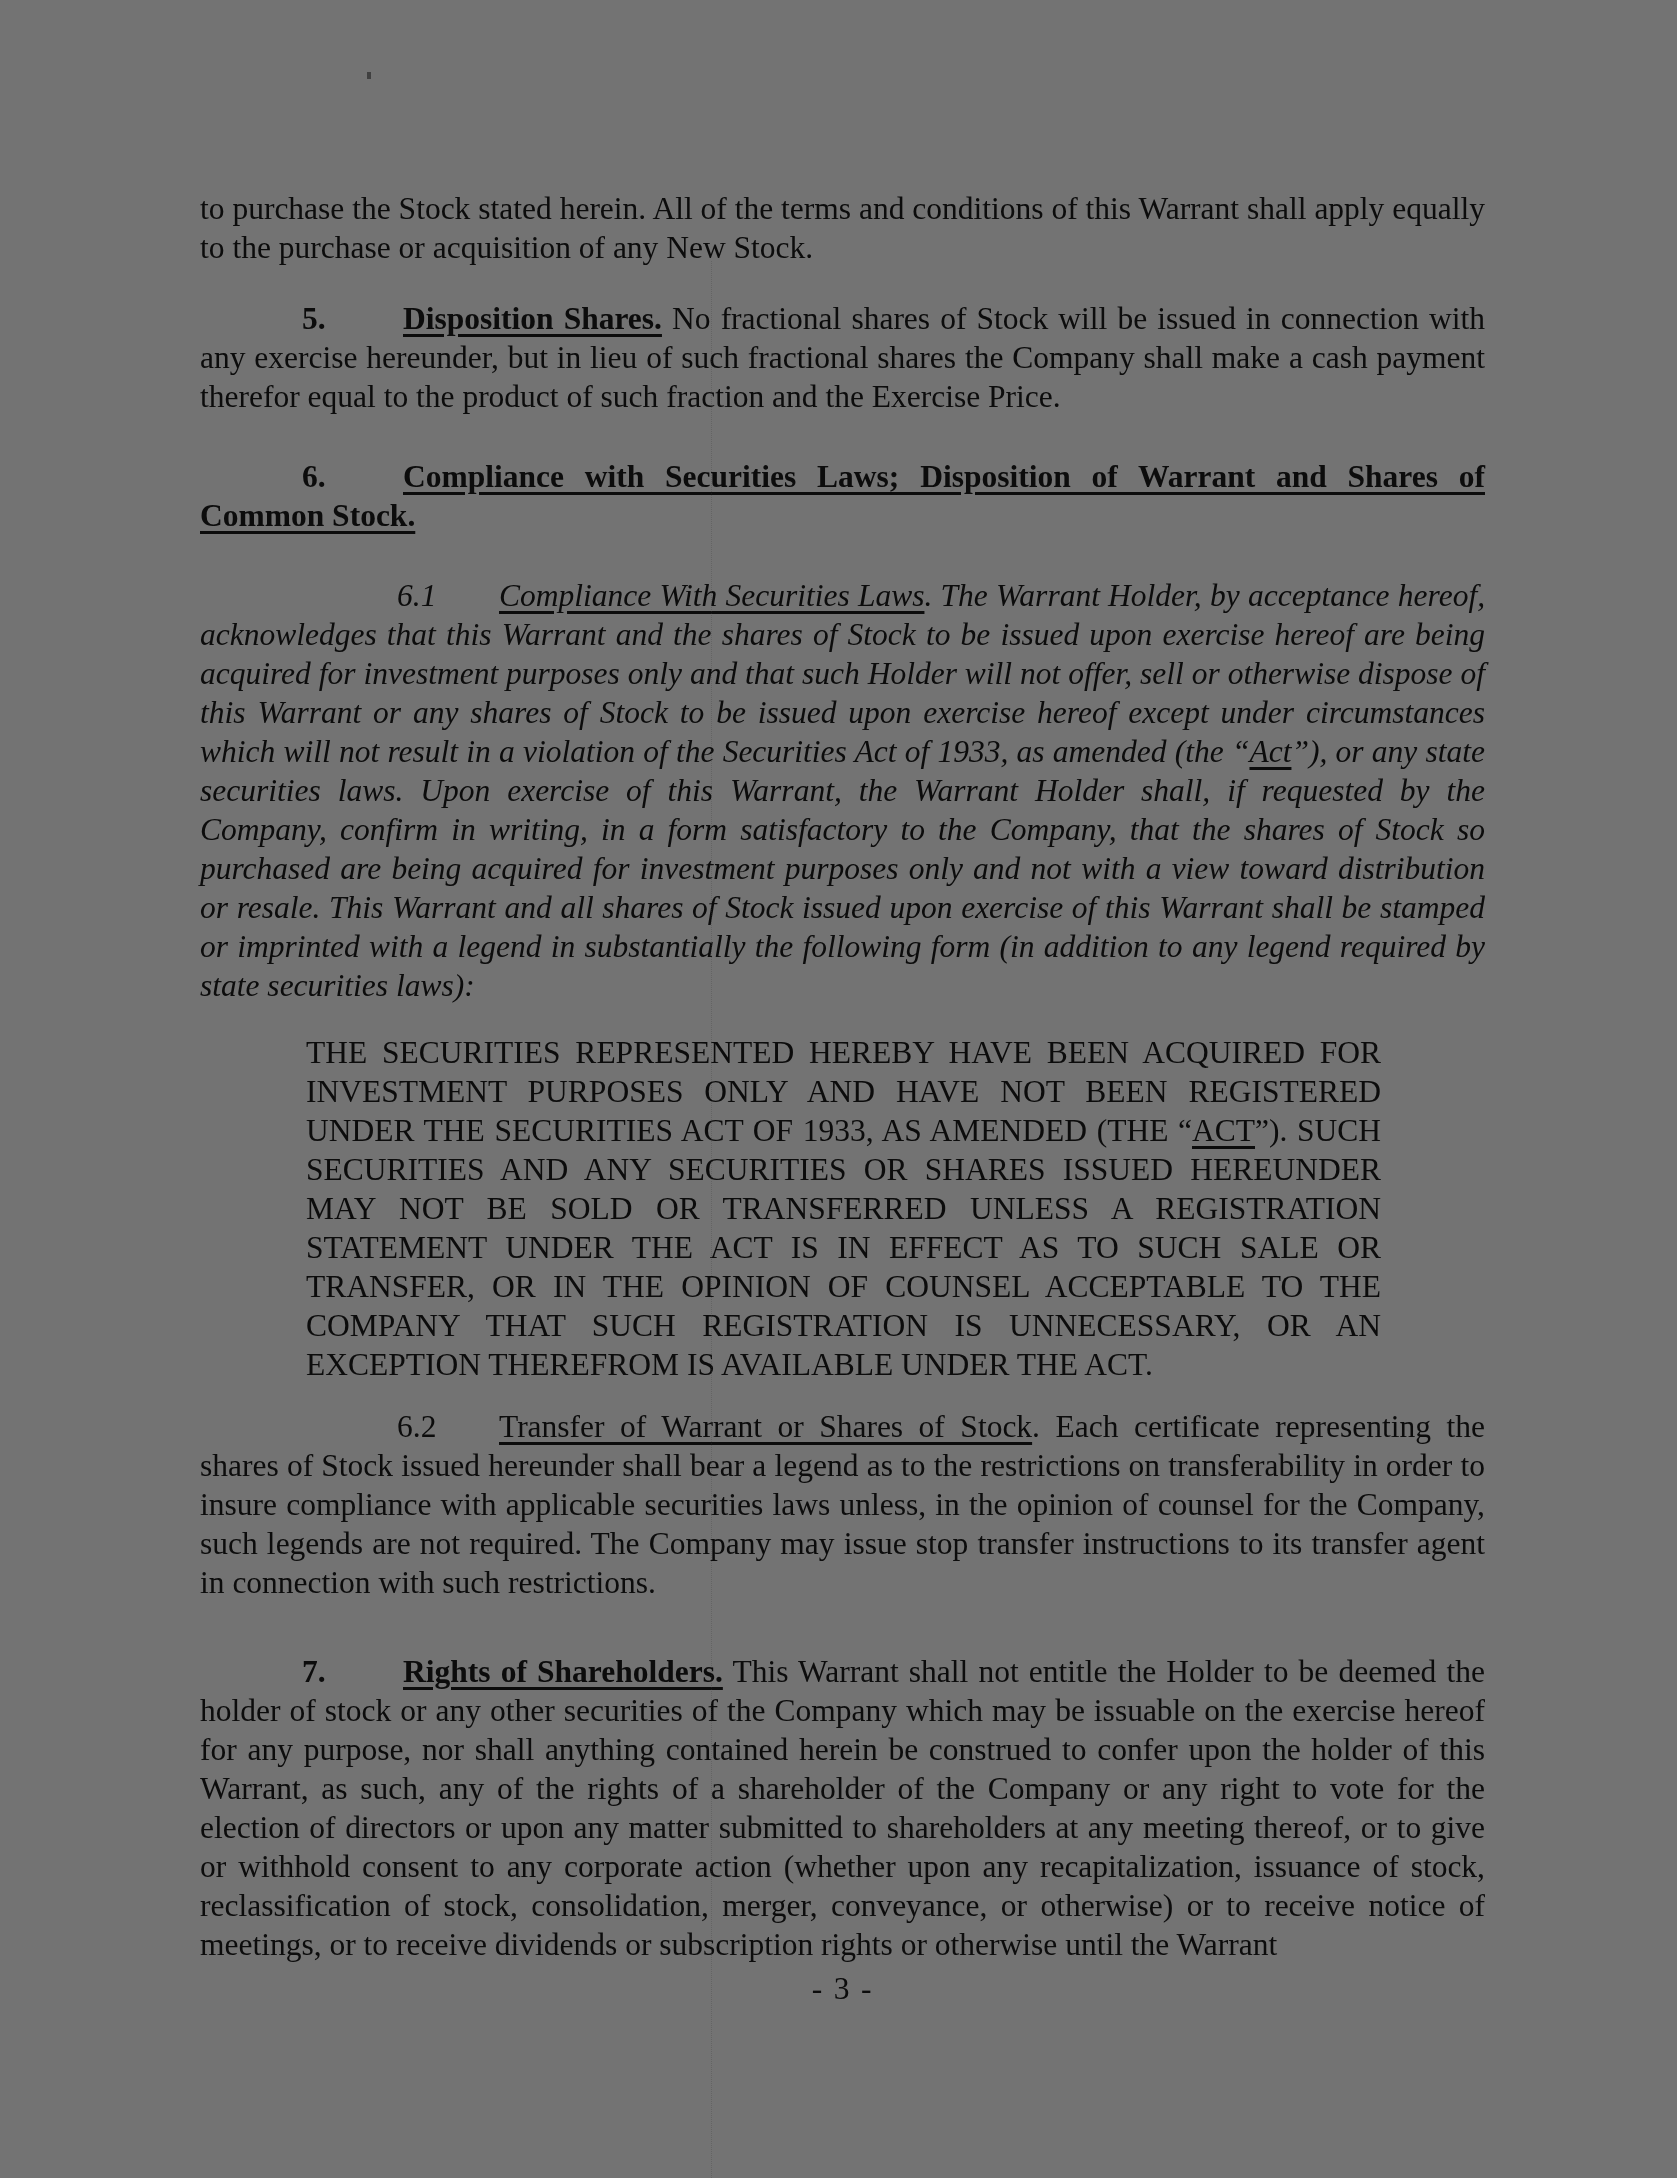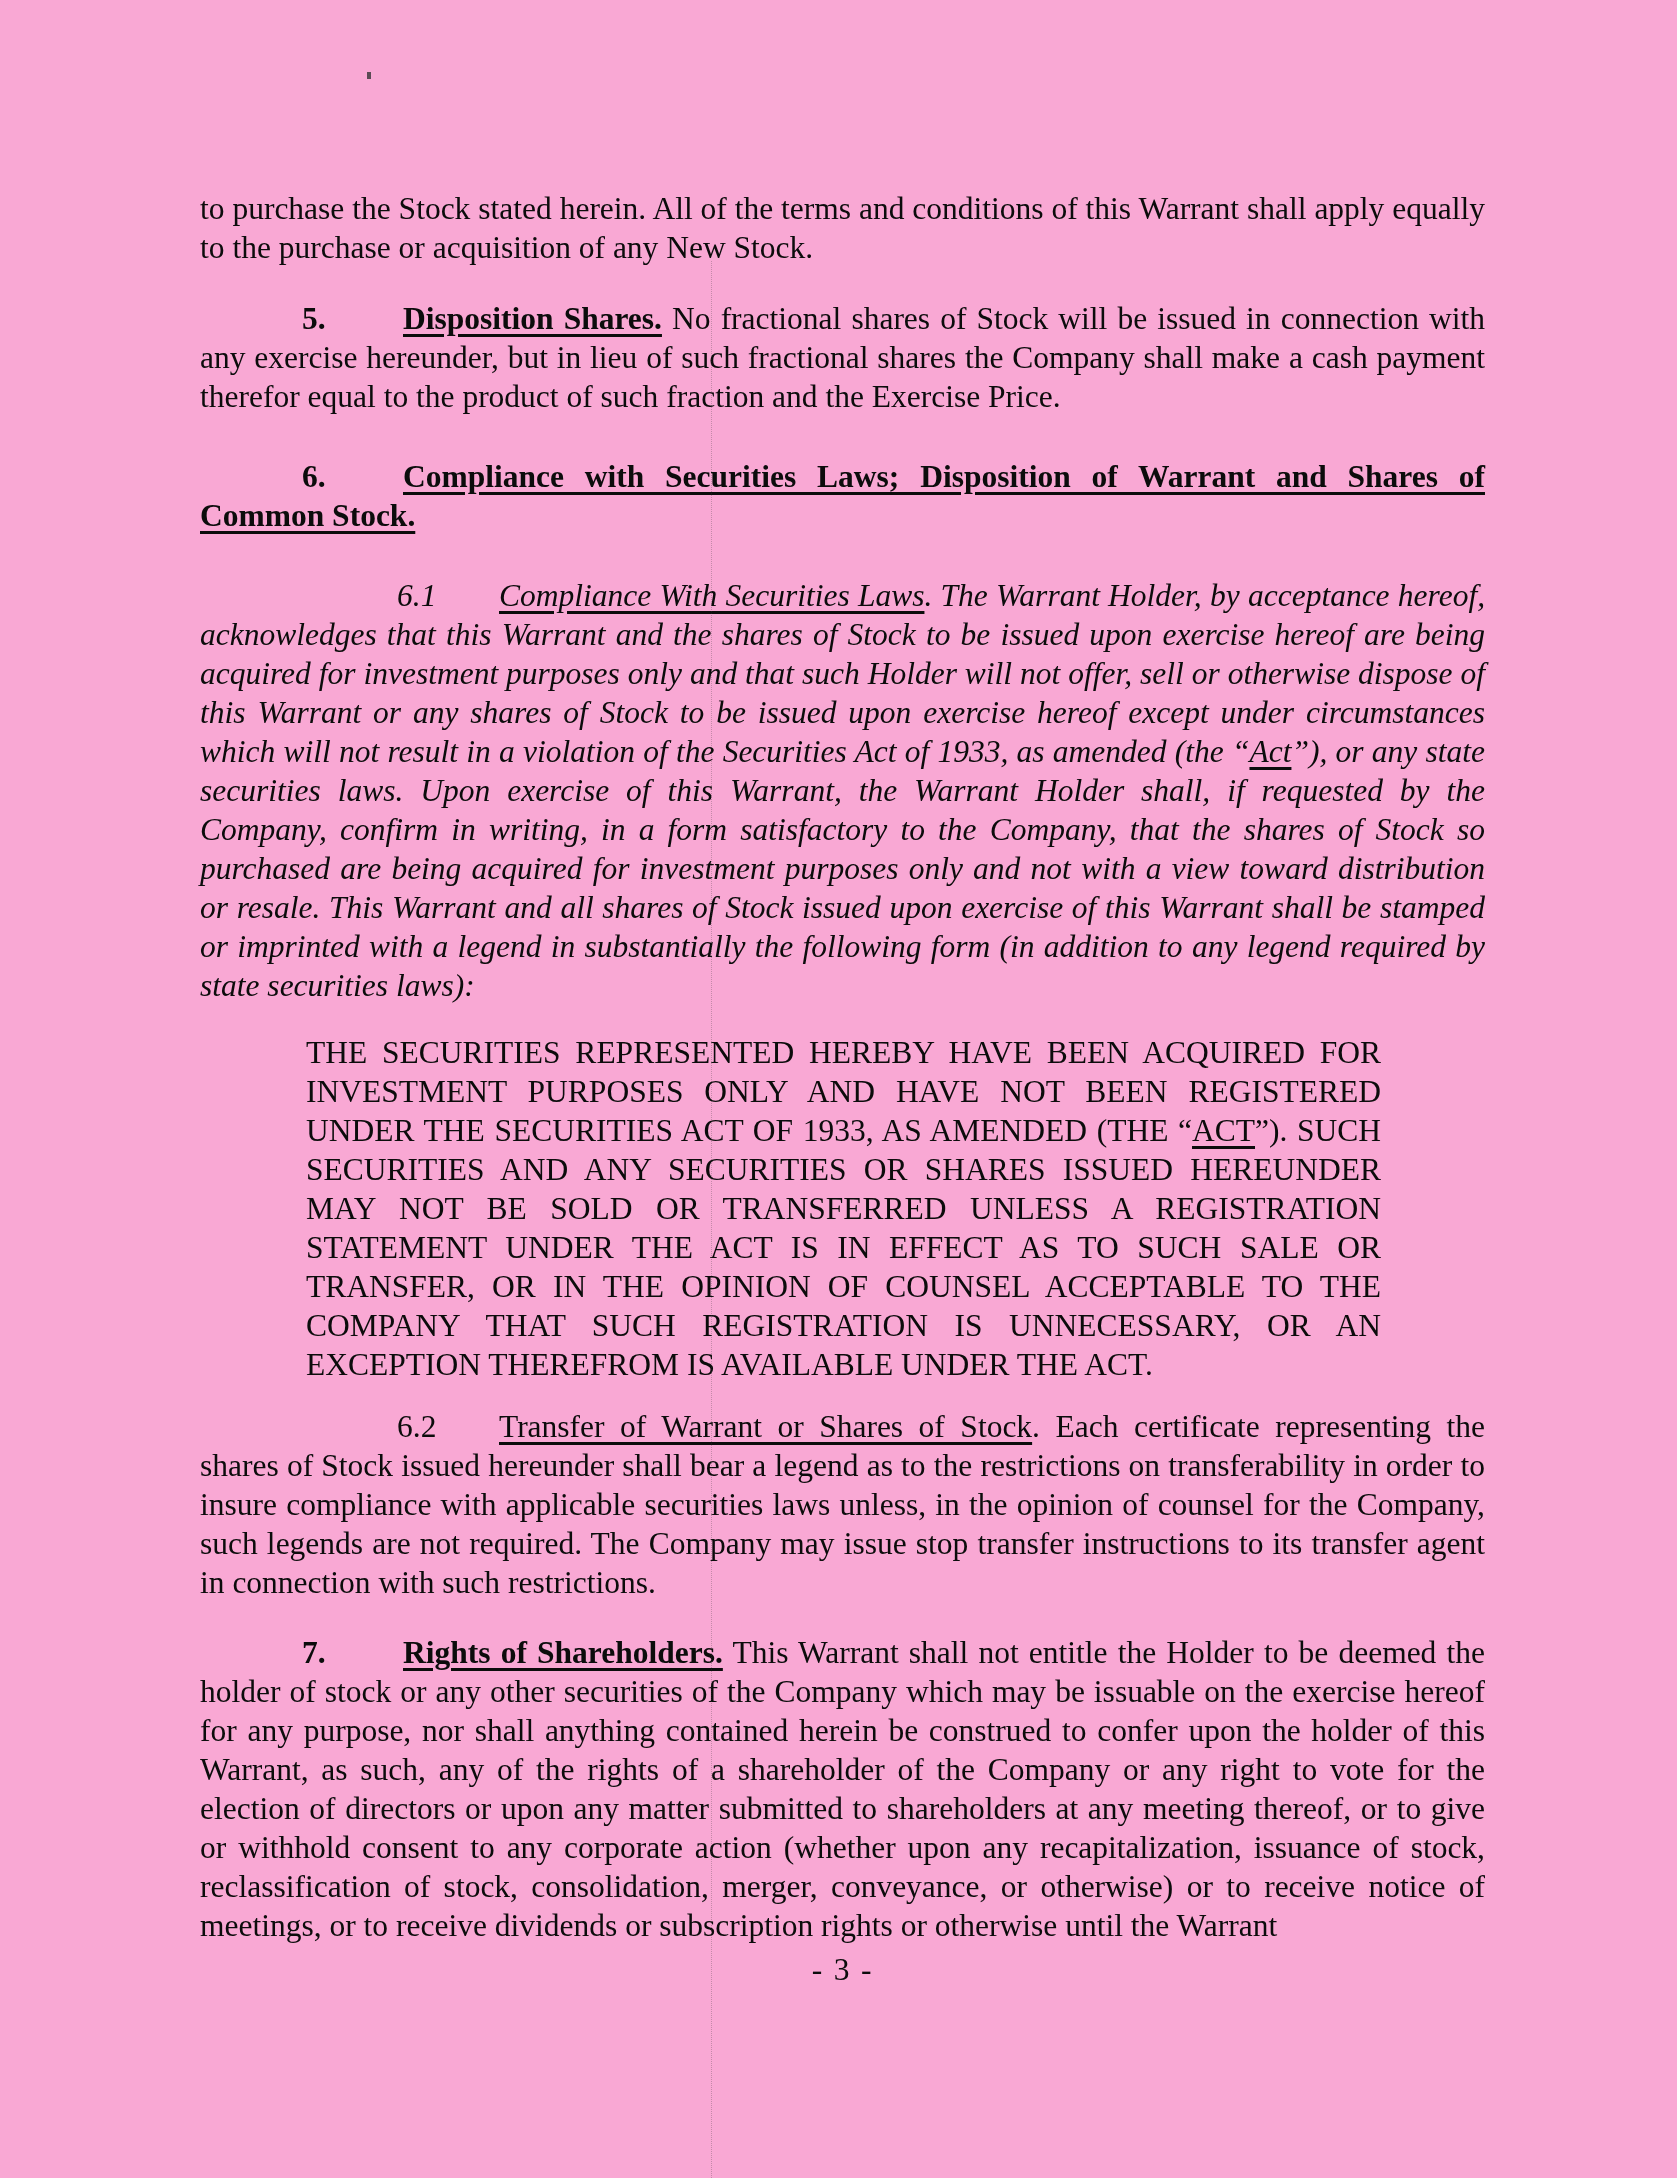--- a/index.html
+++ b/index.html
@@ -1,20 +1,20 @@
 <!DOCTYPE html>
 <html style="font-size:14.4px"><head>
 <meta charset="utf-8">
 <style>
   html, body { margin: 0; padding: 0; background: #ffffff; }
   .page {
     position: relative;
     width: 1678px;
     height: 2178px;
-    background: #f9a8d4;
+    background: #737373;
     overflow: hidden;
     font-family: "Liberation Serif", "DejaVu Serif", serif;
     font-size: 31.5px;
     line-height: 39px;
     color: #0c0c0c;
   }
   .content {
     padding: 189px 193px 0 200px;
   }
   p { margin: 0; text-align: justify; }
@@ -28,21 +28,21 @@
     text-underline-offset: 4.5px;
   }
   .sec5    { margin-top: 32px; }
   .sec6    { margin-top: 41px; }
   .sec61   { margin-top: 41px; font-style: italic; }
   .legend  {
     margin: 28px 104px 0 106px;
     font-weight: normal;
   }
   .sec62   { margin-top: 23px; }
-  .sec7    { margin-top: 31px; }
+  .sec7    { margin-top: 50px; }
   .footer  { margin-top: 5.4px; text-align: center; letter-spacing: 1.8px; }
   
   .fold-line {
     position: absolute;
     left: 711px;
     top: 261px;
     height: 1917px;
     width: 0;
     border-left: 1.8px dotted rgba(60, 60, 60, 0.28);
   }

